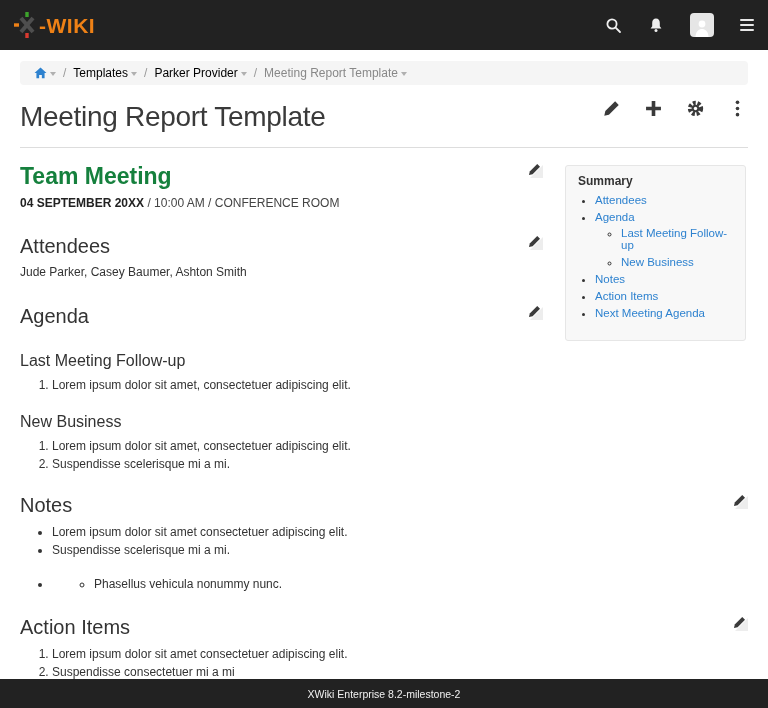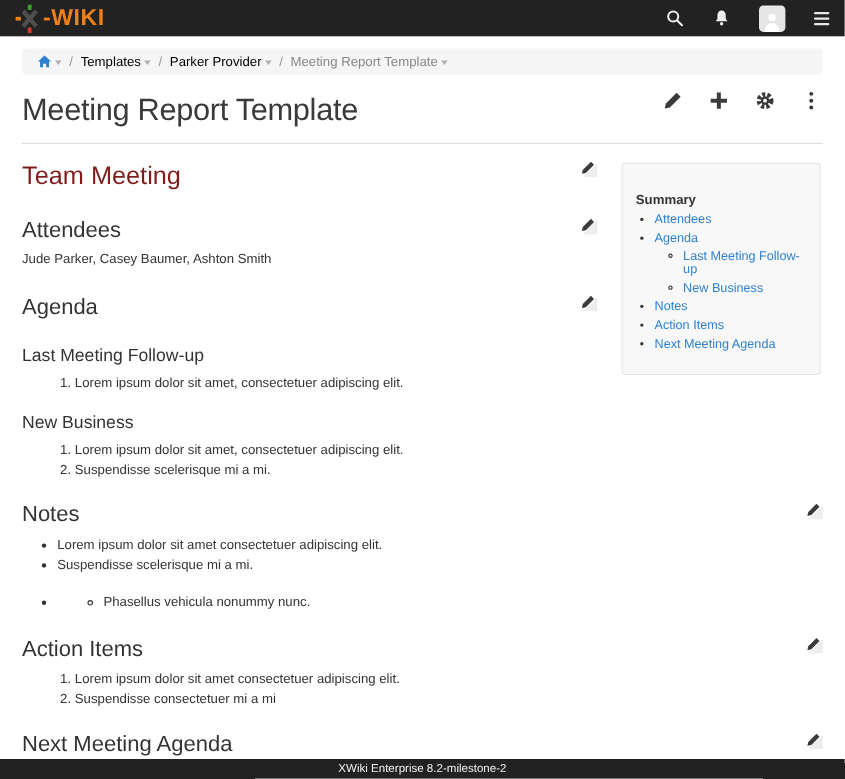--- a/index.html
+++ b/index.html
@@ -4,21 +4,21 @@
 <style>
   * { margin:0; padding:0; box-sizing:border-box; }
   html,body { width:768px; }
   body {
     height:708px; position:relative; background:#ffffff;
     font-family:"Liberation Sans", sans-serif; color:#333; overflow:hidden;
   }
   a { text-decoration:none; }
 
   
-  .navbar { height:33px; background:#222222; display:flex; align-items:center; padding:0 14px; }
+  .navbar { height:50px; background:#222222; display:flex; align-items:center; padding:0 14px; }
   .logo { display:flex; align-items:center; gap:0; cursor:pointer; }
   .logo svg { display:block; }
   .logo-text { color:#EE8116; font-size:21px; font-weight:bold; letter-spacing:0.5px; line-height:1; margin-left:-1px; }
   .nav-icons { margin-left:auto; display:flex; align-items:center; gap:26px; }
   .nav-icon { display:flex; align-items:center; justify-content:center; cursor:pointer; }
   .avatar-box { width:24px; height:24px; background:#e6e6e6; border-radius:4px; display:flex; align-items:flex-end; justify-content:center; overflow:hidden; }
   .burger { display:flex; flex-direction:column; gap:3px; }
   .burger span { display:block; width:14px; height:2px; background:#e8e8e8; border-radius:1px; }
 
   
@@ -39,21 +39,21 @@
   .page-meta a { color:#2E82CF; }
   .header-actions { position:absolute; top:12px; right:20px; display:flex; align-items:center; gap:20px; }
   .action-btn { width:22px; height:22px; display:flex; align-items:center; justify-content:center; cursor:pointer; }
 
   .main-divider { border:none; border-top:1px solid #dddddd; margin:14px 20px 0 20px; }
 
   
   .main { position:relative; padding:2px 20px 0 20px; }
   .left-col { margin-right:205px; }
 
-  h2.sec { font-size:23px; font-weight:400; color:#7f1d1d; display:flex; align-items:flex-start;justify-content:space-between; }
+  h2.sec { font-size:23px; font-weight:700; color:#15803d; display:flex; align-items:flex-start;justify-content:space-between; }
   h3.sec { font-size:20px; font-weight:400; color:#333; display:flex; align-items:flex-start; }
   h4.sec { font-size:16px; font-weight:400; color:#333; }
   .sec .spacer { flex:1; }
 
   .pencil-wrap { position:relative; width:15px; height:15px; flex:none; cursor:pointer; }
   .pencil-wrap::before { content:""; position:absolute; right:0; bottom:0; width:0; height:0;
      border-left:13px solid transparent; border-bottom:13px solid #ededed; }
   .pencil-wrap svg { position:absolute; left:0; top:0; }
 
   .meeting-meta { margin-top:6px; font-size:12px; color:#444; }
@@ -63,39 +63,39 @@
   .h-attendees { margin-top:25px; }
   .attendee-names { margin-top:7px; font-size:12px; color:#333; }
   .h-agenda { margin-top:26px; }
   .h-followup { margin-top:24px; }
   .h-newbiz { margin-top:21px; }
   .h-notes { margin-top:23px; }
   .h-actions { margin-top:25px; }
   .h-next { margin-top:24px; }
 
   ol.content-list { margin-top:8px; padding-left:32px; font-size:12px; color:#333; }
-  ol.content-list li { margin-bottom:4px;margin-left:16px; }
+  ol.content-list li { margin-bottom:4px; }
   ul.content-list { margin-top:8px; padding-left:32px; font-size:12px; color:#333; list-style:disc; }
   ul.content-list li { margin-bottom:4px; }
   ul.content-list ul { margin-top:20px; padding-left:42px; list-style:circle; }
 
   
   .summary-panel {
     position:absolute; top:17px; right:22px; width:181px;
     background:#f8f8f8; border:1px solid #e6e6e6; border-radius:3px;
-    padding:25px 10px 16px 12px; font-size:11.5px;
+    padding:8px 10px 16px 12px; font-size:11.5px;
   }
   .summary-title { font-weight:bold; color:#333; font-size:12px; }
   .summary-panel ul { margin-top:6px; padding-left:17px; list-style:disc; color:#333; }
   .summary-panel ul ul { margin-top:4px; padding-left:26px; list-style:circle; }
   .summary-panel li { margin-bottom:5px; }
   .summary-panel a { color:#2E82CF; cursor:pointer; }
 
   .bottombar {
-    position:absolute; bottom:0; left:0; width:100%; height:18px; background:#222222;
+    position:absolute; bottom:0; left:0; width:100%; height:29px; background:#222222;
     display:flex; align-items:center; justify-content:center;
     color:#f0f0f0; font-size:10.5px;
   }
 </style>
 </head>
 <body>
 
 <div class="navbar">
   <div class="logo">
     <span>
@@ -213,20 +213,23 @@
   <div class="left-col">
     <h2 class="sec h-team">
       <span>Team Meeting</span>
       <span class="spacer"></span>
       <span class="pencil-wrap">
         <svg width="13" height="13" viewBox="0 0 16 16">
             <path d="M11.4 1.2 L14.8 4.6 L5.6 13.8 L1.2 14.8 L2.2 10.4 Z" fill="#3a3a3a"></path>
           </svg>
       </span>
     </h2>
+    <div class="meeting-meta">
+      <b>04 SEPTEMBER 20XX</b><span> / 10:00 AM / CONFERENCE ROOM</span>
+    </div>
 
     <h3 class="sec h-attendees">
       <span>Attendees</span>
       <span class="spacer"></span>
       <span class="pencil-wrap">
         <svg width="13" height="13" viewBox="0 0 16 16">
             <path d="M11.4 1.2 L14.8 4.6 L5.6 13.8 L1.2 14.8 L2.2 10.4 Z" fill="#3a3a3a"></path>
           </svg>
       </span>
     </h3>

